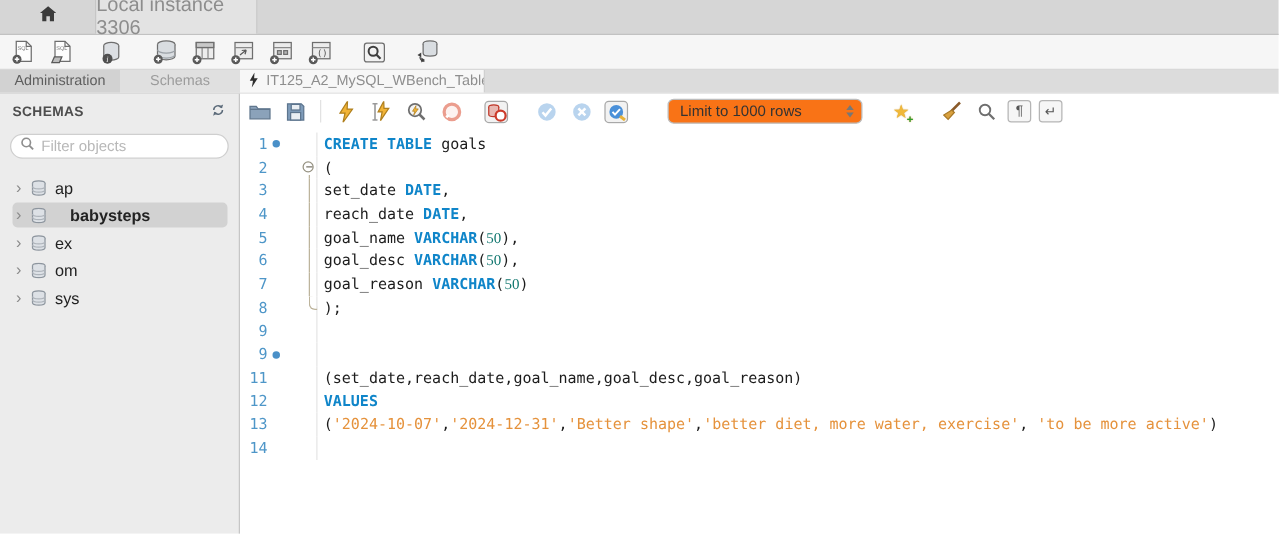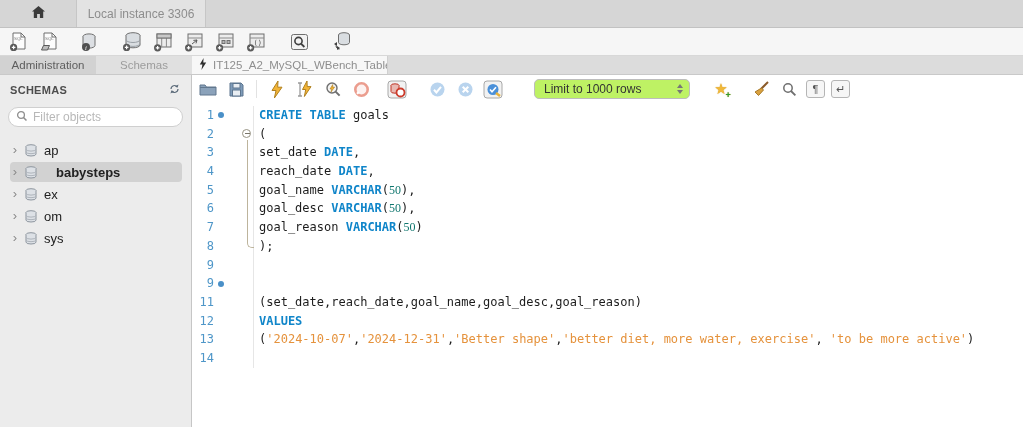--- a/index.html
+++ b/index.html
@@ -4,21 +4,21 @@
 <style>
   * { margin:0; padding:0; box-sizing:border-box; }
   html,body { width:1023px; height:427px; overflow:hidden; }
   body { font-family:"Liberation Sans", sans-serif; background:#fff; }
   .app { width:1023px; height:427px; display:flex; flex-direction:column; background:#fff; }
 
   
   .tabstrip { height:28px; background:#d6d6d6; display:flex; align-items:stretch; border-bottom:1px solid #c2c2c2; }
   .home-tab { width:76px; display:flex; align-items:center; justify-content:center; cursor:default; }
   .conn-tab { width:130px; background:#e3e3e3; border-left:1px solid #c6c6c6; border-right:1px solid #c6c6c6;
-              display:flex; align-items:center; justify-content:center; color:#8d8d8d; font-size:12px; }
+              display:flex; align-items:center; justify-content:flex-end; color:#8d8d8d; font-size:16px; }
 
   
   .main-toolbar { height:28px; background:#f6f6f6; display:flex; align-items:center; padding-left:6px; gap:5px; border-bottom:1px solid #d8d8d8; }
   .ticon { width:26px; height:24px; display:flex; align-items:center; justify-content:center; cursor:default; }
   .gap-s { margin-left:8px; } .gap-m { margin-left:12px; }
 
   
   .nav-tabrow { height:19px; display:flex; align-items:stretch; border-bottom:1px solid #c9c9c9; }
   .nav-tab { width:96px; display:flex; align-items:center; justify-content:center; font-size:11.5px; }
   .nav-tab.active { background:#d2d2d2; color:#5e5e5e; }
@@ -42,21 +42,21 @@
   .tree-row.selected .pill { background:#d2d2d2; width:172px; }
   .tree-row.selected .tree-label { font-weight:bold;margin-left:12px; }
   .chev { color:#8a8a8a; font-size:13px; width:10px; text-align:center; line-height:10px; }
   .tree-label { padding-left:2px; }
 
   
   .editor-pane { flex:1; display:flex; flex-direction:column; background:#fff; min-width:0; }
   .editor-toolbar { height:28px; display:flex; align-items:center; padding-left:5px; gap:6px; background:#fff; }
   .eicon { width:22px; height:22px; display:flex; align-items:center; justify-content:center; cursor:default; position:relative; }
   .vsep { width:1px; height:18px; background:#e2e2e2; margin:0 3px; }
-  .dropdown { margin-left:24px; width:156px; height:20px; border:1px solid #bdbdbd; border-radius:5px; background:#bef264;
+  .dropdown { margin-left:24px; width:156px; height:20px; border:1px solid #bdbdbd; border-radius:5px; background:#f97316;
               display:flex; align-items:center; padding:0 6px 0 9px; font-size:12px; color:#333; }
   .dropdown .dd-label { flex:1; }
   .stepper { display:flex; flex-direction:column; gap:2px; align-items:center; }
   .stepper i { width:0; height:0; border-left:3.5px solid transparent; border-right:3.5px solid transparent; }
   .stepper .up { border-bottom:4px solid #777; }
   .stepper .dn { border-top:4px solid #777; }
   .boxicon { width:19px; height:18px; border:1px solid #b5b5b5; border-radius:3px; background:#f6f6f6;
              display:flex; align-items:center; justify-content:center; font-size:11px; color:#555; }
   .star-wrap { position:relative; font-size:15px; color:#f0b83a; text-shadow:0 0 1px #c89020; }
   .star-plus { position:absolute; right:-3px; bottom:-2px; font-size:9px; font-weight:bold; color:#2f9e2f; }

